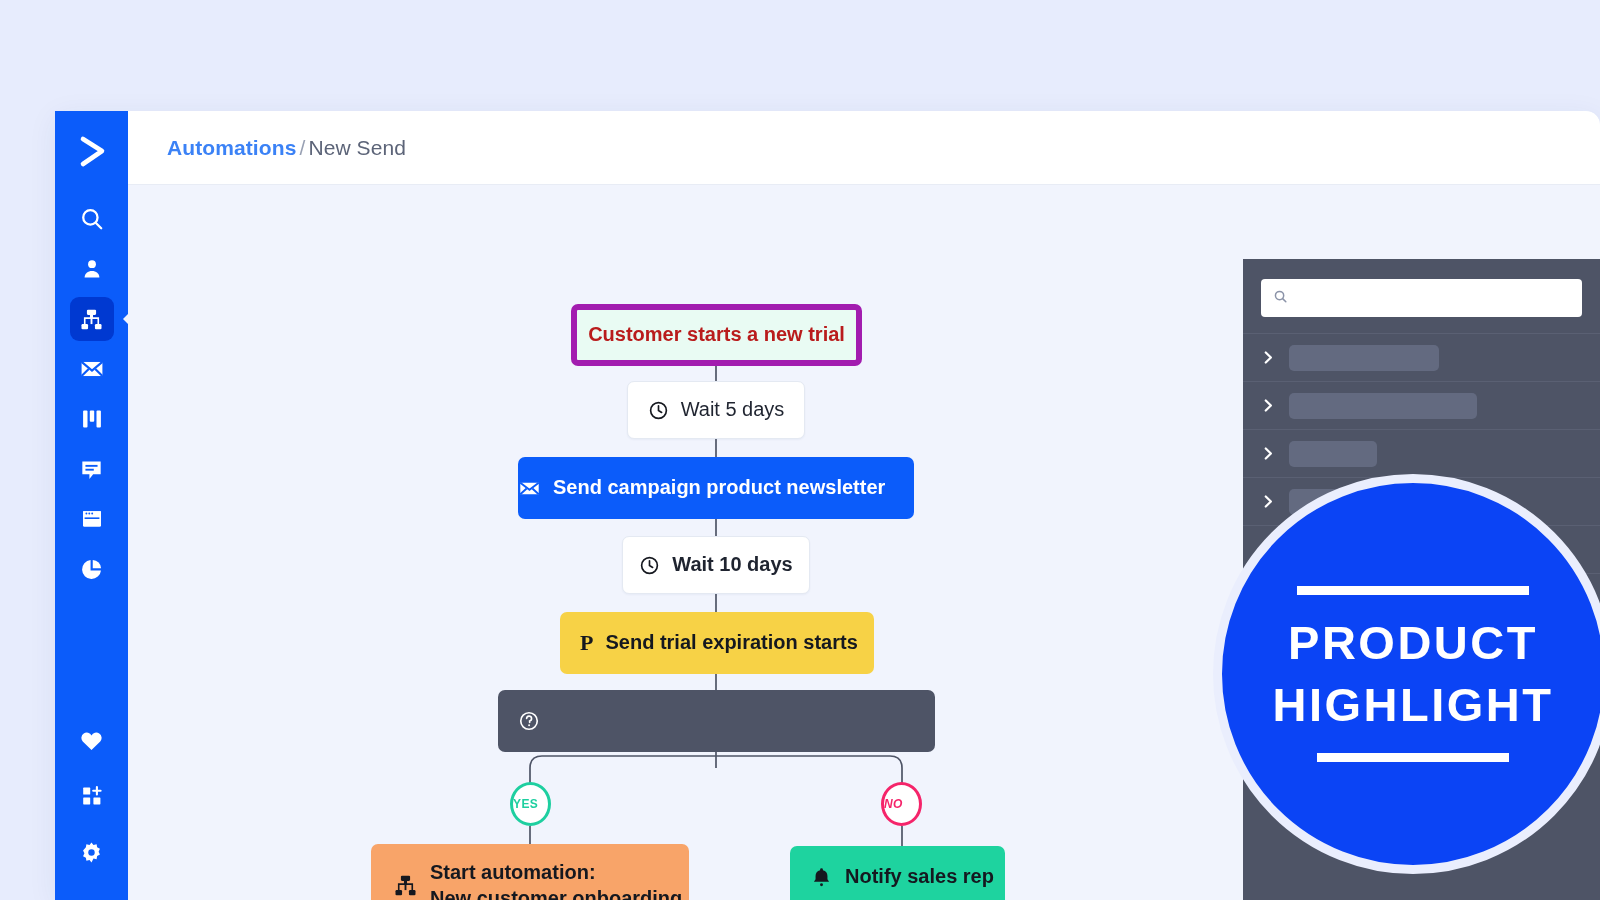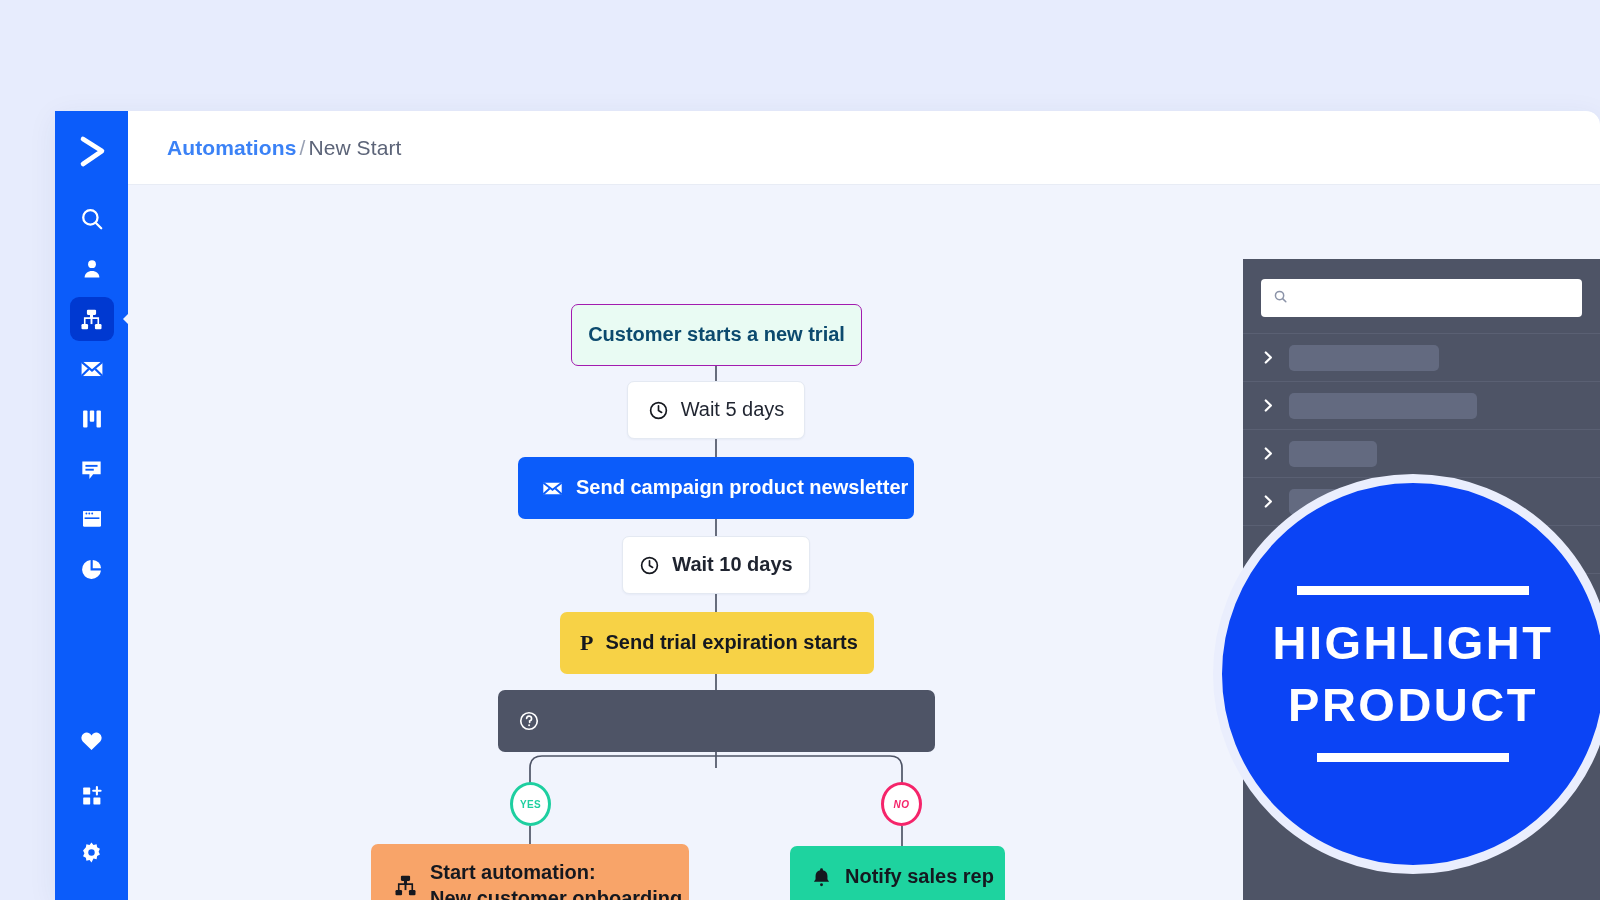--- a/index.html
+++ b/index.html
@@ -81,35 +81,34 @@
     font-size: 20px;
     white-space: nowrap;
     cursor: pointer;
     z-index: 2;
   }
   .node .node-ico { display:flex; align-items:center; justify-content:center; margin-right: 12px; }
   .node .node-lbl { line-height: 1.26; }
 
   #node-trigger {
     left: 443px; top: 119px; width: 291px; height: 62px;
-    background: #e9fbf3; border: 1px solid #a21caf;
-    color: #0c4a6e; font-weight: bold;
+    background: #e9fbf3; border: 6px solid #a21caf;
+    color: #b91c1c; font-weight: bold;
     justify-content: center;
   }
   #node-wait1 {
     left: 499px; top: 196px; width: 178px; height: 58px;
     background: #ffffff; border: 1px solid #e4e9f2;
     color: #1f2430; font-weight: normal;
     justify-content: center;
     box-shadow: 0 1px 2px rgba(40,60,120,.05);
   }
   #node-send {
     left: 390px; top: 272px; width: 396px; height: 62px;
     background: #0b5cfa; color: #ffffff; font-weight: bold;
-    padding-left: 23px;
   }
   #node-wait2 {
     left: 494px; top: 351px; width: 188px; height: 58px;
     background: #ffffff; border: 1px solid #e4e9f2;
     color: #1f2430; font-weight: bold;
     justify-content: center;
     box-shadow: 0 1px 2px rgba(40,60,120,.05);
   }
   #node-expire {
     left: 432px; top: 427px; width: 314px; height: 62px;
@@ -134,22 +133,22 @@
   #node-no-box {
     left: 662px; top: 661px; width: 215px; height: 62px;
     background: #1ed39f; color: #15181f; font-weight: bold;
     padding-left: 20px;
   }
 
   .branch-pill {
     position: absolute; z-index: 3;
     width: 41px; height: 44px; border-radius: 50%;
     background: #ffffff;
-    display: flex; align-items: center; justify-content: center;
-    font-size: 10px; font-weight: bold; letter-spacing: .4px;
+    display: flex; align-items: center; justify-content: flex-start;
+    font-size: 12px; font-weight: bold; letter-spacing: .4px;
     cursor: pointer;
   }
   #pill-yes { left: 382px; top: 597px; border: 3px solid #1ecfa0; color: #1ecfa0; }
   #pill-no  { left: 753px; top: 597px; border: 3px solid #f5246a; color: #f5246a; font-style: italic; }
 
   
   #actions-panel {
     position: absolute; left: 1115px; top: 74px;
     width: 357px; height: 715px;
     background: #4e5466;
@@ -324,21 +323,21 @@
             <path d="M12 2.3l1.9 2.4 3-.7.5 3 2.7 1.4-1.3 2.8 1.3 2.8-2.7 1.4-.5 3-3-.7L12 21.7l-1.9-2.4-3 .7-.5-3-2.7-1.4 1.3-2.8-1.3-2.8L6.6 7l.5-3 3 .7z"></path>
             <circle cx="12" cy="12" r="3.1" fill="#0b5cfa"></circle>
           </svg>
         </span>
       </div>
     </div>
   </div>
 
   <div id="app-header">
     <div id="breadcrumb">
-      <span class="crumb-root">Automations</span><span class="crumb-sep">/</span><span class="crumb-leaf">New Start</span>
+      <span class="crumb-root">Automations</span><span class="crumb-sep">/</span><span class="crumb-leaf">New Send</span>
     </div>
   </div>
 
   <div id="canvas">
 
     <div id="flow">
 
       <svg id="connectors" viewBox="0 0 1115 715" preserveAspectRatio="none">
         <g fill="none" stroke="#4e5466" stroke-width="1.7">
           <path d="M588 181 V196"></path>
@@ -503,17 +502,17 @@
           <span class="skel" style="width:132px"></span>
         </div>
       </div>
     </div>
   </div>
 </div>
 
 <div id="highlight-badge">
   <div class="rule"></div>
   <div class="hl-text">
+    <div class="hl-line">PRODUCT</div>
     <div class="hl-line">HIGHLIGHT</div>
-    <div class="hl-line">PRODUCT</div>
   </div>
   <div class="rule bottom"></div>
 </div>
 
 </body></html>

